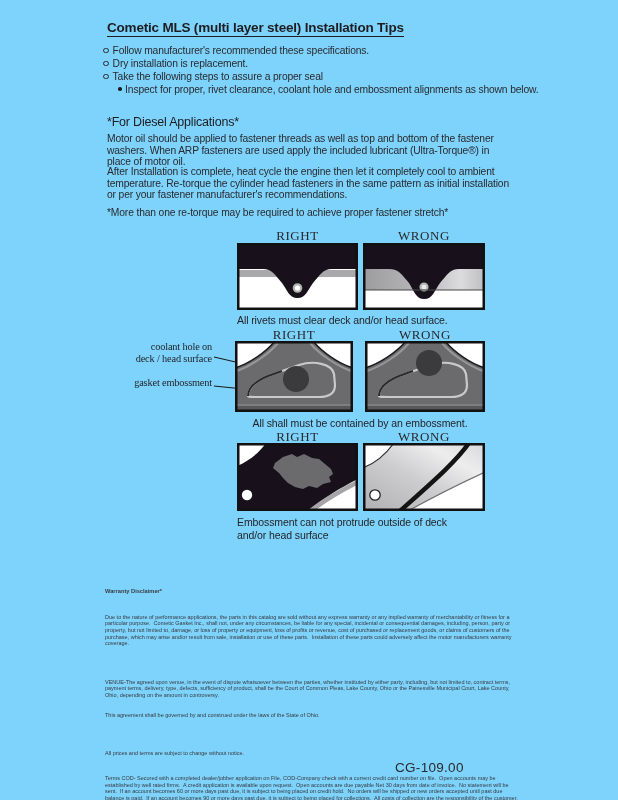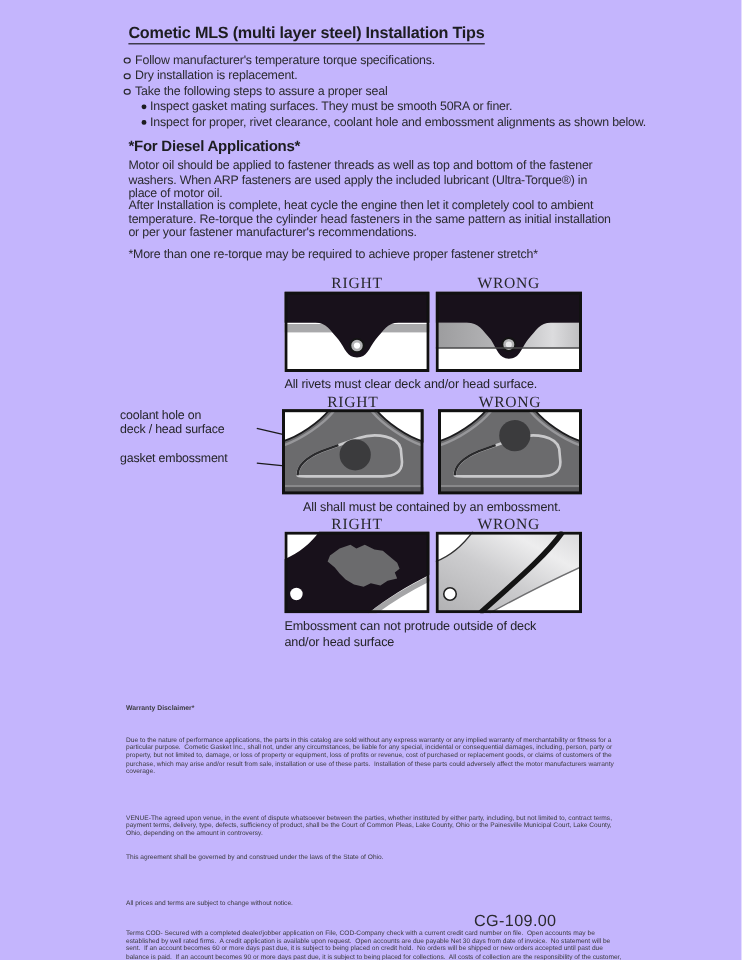--- a/index.html
+++ b/index.html
@@ -1,64 +1,60 @@
 <!DOCTYPE html>
 <html><head>
 <meta charset="utf-8">
 <style>
   html,body{margin:0;padding:0;background:#ffffff;}
-  .page{position:relative;width:618px;height:800px;background:#c4b5fd;overflow:hidden;
+  .page{position:relative;width:618px;height:800px;background:#7dd3fc;overflow:hidden;
         font-family:"Liberation Sans",sans-serif;color:#242428;}
   .abs{position:absolute;}
   .title{font-size:13.5px;font-weight:bold;letter-spacing:-0.2px;color:#1d1d21;
          border-bottom:1.6px solid #1d1d21;padding-bottom:1px;white-space:nowrap;}
   .body-txt{font-size:10.3px;letter-spacing:-0.15px;line-height:13px;color:#2a2a2e;}
   .para{font-size:10.3px;letter-spacing:-0.15px;line-height:11.6px;color:#2a2a2e;white-space:pre-wrap;}
-  .sect-head{font-size:12.5px;font-weight:bold;letter-spacing:-0.2px;color:#1d1d21;white-space:nowrap;}
+  .sect-head{font-size:12.5px;font-weight:normal;letter-spacing:-0.2px;color:#1d1d21;white-space:nowrap;}
   .bullet-row{display:flex;align-items:flex-start;line-height:13px;}
   .marker-o{flex:0 0 auto;width:3.6px;height:3.6px;border:1px solid #2a2a2e;border-radius:50%;
             margin:3.8px 4px 0 0;}
   .marker-f{flex:0 0 auto;width:3.6px;height:3.6px;background:#1d1d21;border-radius:50%;
             margin:4.2px 3.5px 0 0;}
   .sub-indent{padding-left:15px;}
   .rw-label{font-size:13px;letter-spacing:0.6px;color:#28282c;text-align:center;white-space:nowrap;font-family:Liberation Serif, serif;}
   .caption{font-size:10.5px;letter-spacing:-0.1px;color:#242428;line-height:12.5px;white-space:nowrap;}
   .callout{font-size:10.3px;letter-spacing:-0.15px;line-height:11.5px;color:#242428;
-           white-space:nowrap;}
+           text-align:right;white-space:nowrap;font-family:Liberation Serif, serif;}
   .legal{font-size:5.5px;line-height:1.2;color:#3a3a3e;width:415px;white-space:pre-wrap;}
   .legal .lp{margin:0 0 5.5px 0;}
   .legal .lh{font-weight:bold;font-size:5.7px;margin:0 0 5.5px 0;}
   .doc-code{font-size:13.5px;letter-spacing:0.3px;color:#2a2a2e;white-space:nowrap;}
   svg{display:block;}
 </style>
 </head>
 <body>
 
 <div class="page">
 
   <div class="abs title" style="left:107px;top:20px;">Cometic MLS (multi layer steel) Installation Tips</div>
 
   <div class="abs body-txt" style="left:103px;top:44px;">
     <div class="bullet-row">
       <span class="marker-o"></span>
-      <span>Follow manufacturer's temperature torque specifications.</span>
+      <span>Follow manufacturer's recommended these specifications.</span>
     </div>
     <div class="bullet-row">
       <span class="marker-o"></span>
       <span>Dry installation is replacement.</span>
     </div>
     <div class="bullet-row">
       <span class="marker-o"></span>
       <span>Take the following steps to assure a proper seal</span>
     </div>
     <div class="sub-indent">
-      <div class="bullet-row">
-        <span class="marker-f"></span>
-        <span>Inspect gasket mating surfaces.  They must be smooth 50RA or finer.</span>
-      </div>
       <div class="bullet-row">
         <span class="marker-f"></span>
         <span>Inspect for proper, rivet clearance, coolant hole and embossment alignments as shown below.</span>
       </div>
     </div>
   </div>
 
   <div class="abs sect-head" style="left:107px;top:115px;">*For Diesel Applications*</div>
   <div class="abs para" style="left:107px;top:133px;width:400px;">Motor oil should be applied to fastener threads as well as top and bottom of the fastener washers. When ARP fasteners are used apply the included lubricant (Ultra-Torque®) in place of motor oil.</div>
   <div class="abs para" style="left:107px;top:166px;width:402px;">After Installation is complete, heat cycle the engine then let it completely cool to ambient temperature. Re-torque the cylinder head fasteners in the same pattern as initial installation or per your fastener manufacturer's recommendations.</div>

